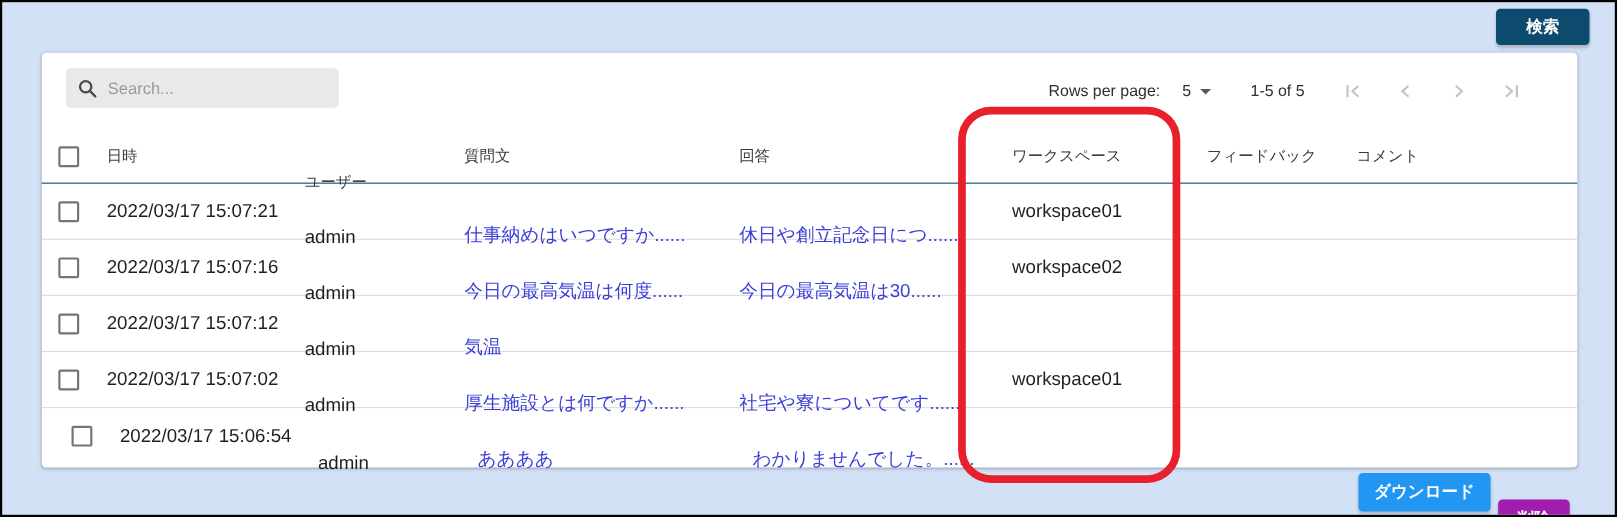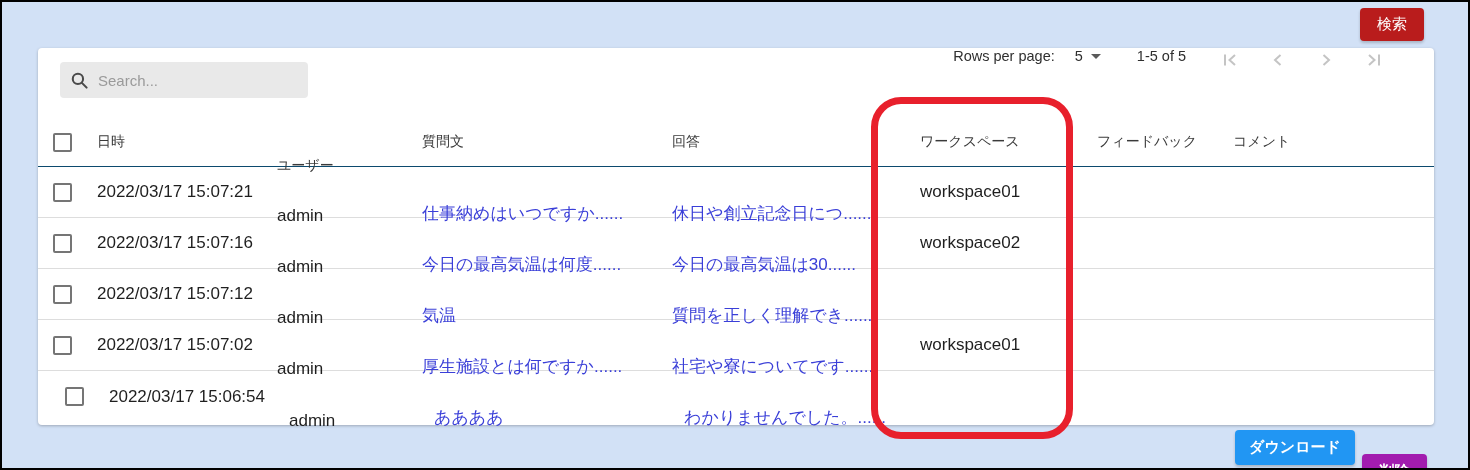--- a/index.html
+++ b/index.html
@@ -5,38 +5,38 @@
   * { margin:0; padding:0; box-sizing:border-box; }
   html,body { width:1470px; height:470px; }
   body { font-family:"Liberation Sans","DejaVu Sans",sans-serif; }
   .screen {
     position:relative; width:1470px; height:470px;
     background:#d2e1f6; border:2px solid #000; overflow:hidden;
   }
   
   .btn { border:none; border-radius:4px; color:#fff; cursor:pointer;
          font-family:inherit; text-align:center; }
-  .search-btn { position:absolute; left:1358px; top:6px; width:64px; height:33px;
-                background:#b91c1c; font-size:15px; font-weight:normal;
+  .search-btn { position:absolute; left:1358px; top:6px; width:85px; height:33px;
+                background:#0c4a6e; font-size:15px; font-weight:bold;
                 box-shadow:0 2px 3px rgba(0,0,0,.2); }
   
   .card { position:absolute; left:36px; top:46px; width:1396px; height:377px;
           background:#fff; border-radius:4px;
           box-shadow:0 1px 3px rgba(0,0,0,.25); }
   
   .toolbar { position:relative; height:70px;padding-left:29px; }
   .searchbox { position:absolute; left:22px; top:14px; width:248px; height:36px;
                background:#e9e9e9; border-radius:4px; display:flex; align-items:center;
                padding:0 10px; }
   .searchbox input { border:none; outline:none; background:transparent; flex:1;
                      font-size:15px; color:#333; font-family:inherit; }
   .searchbox input::placeholder { color:#9a9a9a; }
   .mag { margin-right:9px; flex:0 0 auto; }
   .pager { position:absolute; right:48px; top:0; height:70px; display:flex;
-           align-items:flex-start; font-size:14.5px; color:#2f2f2f; }
+           align-items:center; font-size:14.5px; color:#2f2f2f; }
   .pager .rpp-label { margin-right:20px; }
   .rpp-select { display:flex; align-items:center; cursor:pointer; margin-right:36px; }
   .rpp-select .val { margin-right:8px; }
   .caret { width:0; height:0; border-left:5px solid transparent;
            border-right:5px solid transparent; border-top:5px solid #5a5a5a; }
   .range { margin-right:8px; }
   .pg-icons { display:flex; align-items:center; }
   .pg-btn { width:24px; height:24px; margin-left:24px; cursor:default;
             display:flex; align-items:center; justify-content:center; }
   
@@ -160,21 +160,20 @@
         <div class="cell c-cm"></div>
       </div>
 
       <div class="trow">
         <div class="c-chk">
             <div class="chk"></div>
           </div>
         <div class="cell c-date">2022/03/17 15:07:12</div>
         <div class="cell c-user">admin</div>
         <div class="cell c-q link">気温</div>
-        <div class="cell c-a link">質問を正しく理解でき......</div>
         <div class="cell c-ws"></div>
         <div class="cell c-fb"></div>
         <div class="cell c-cm"></div>
       </div>
 
       <div class="trow">
         <div class="c-chk">
             <div class="chk"></div>
           </div>
         <div class="cell c-date">2022/03/17 15:07:02</div>

